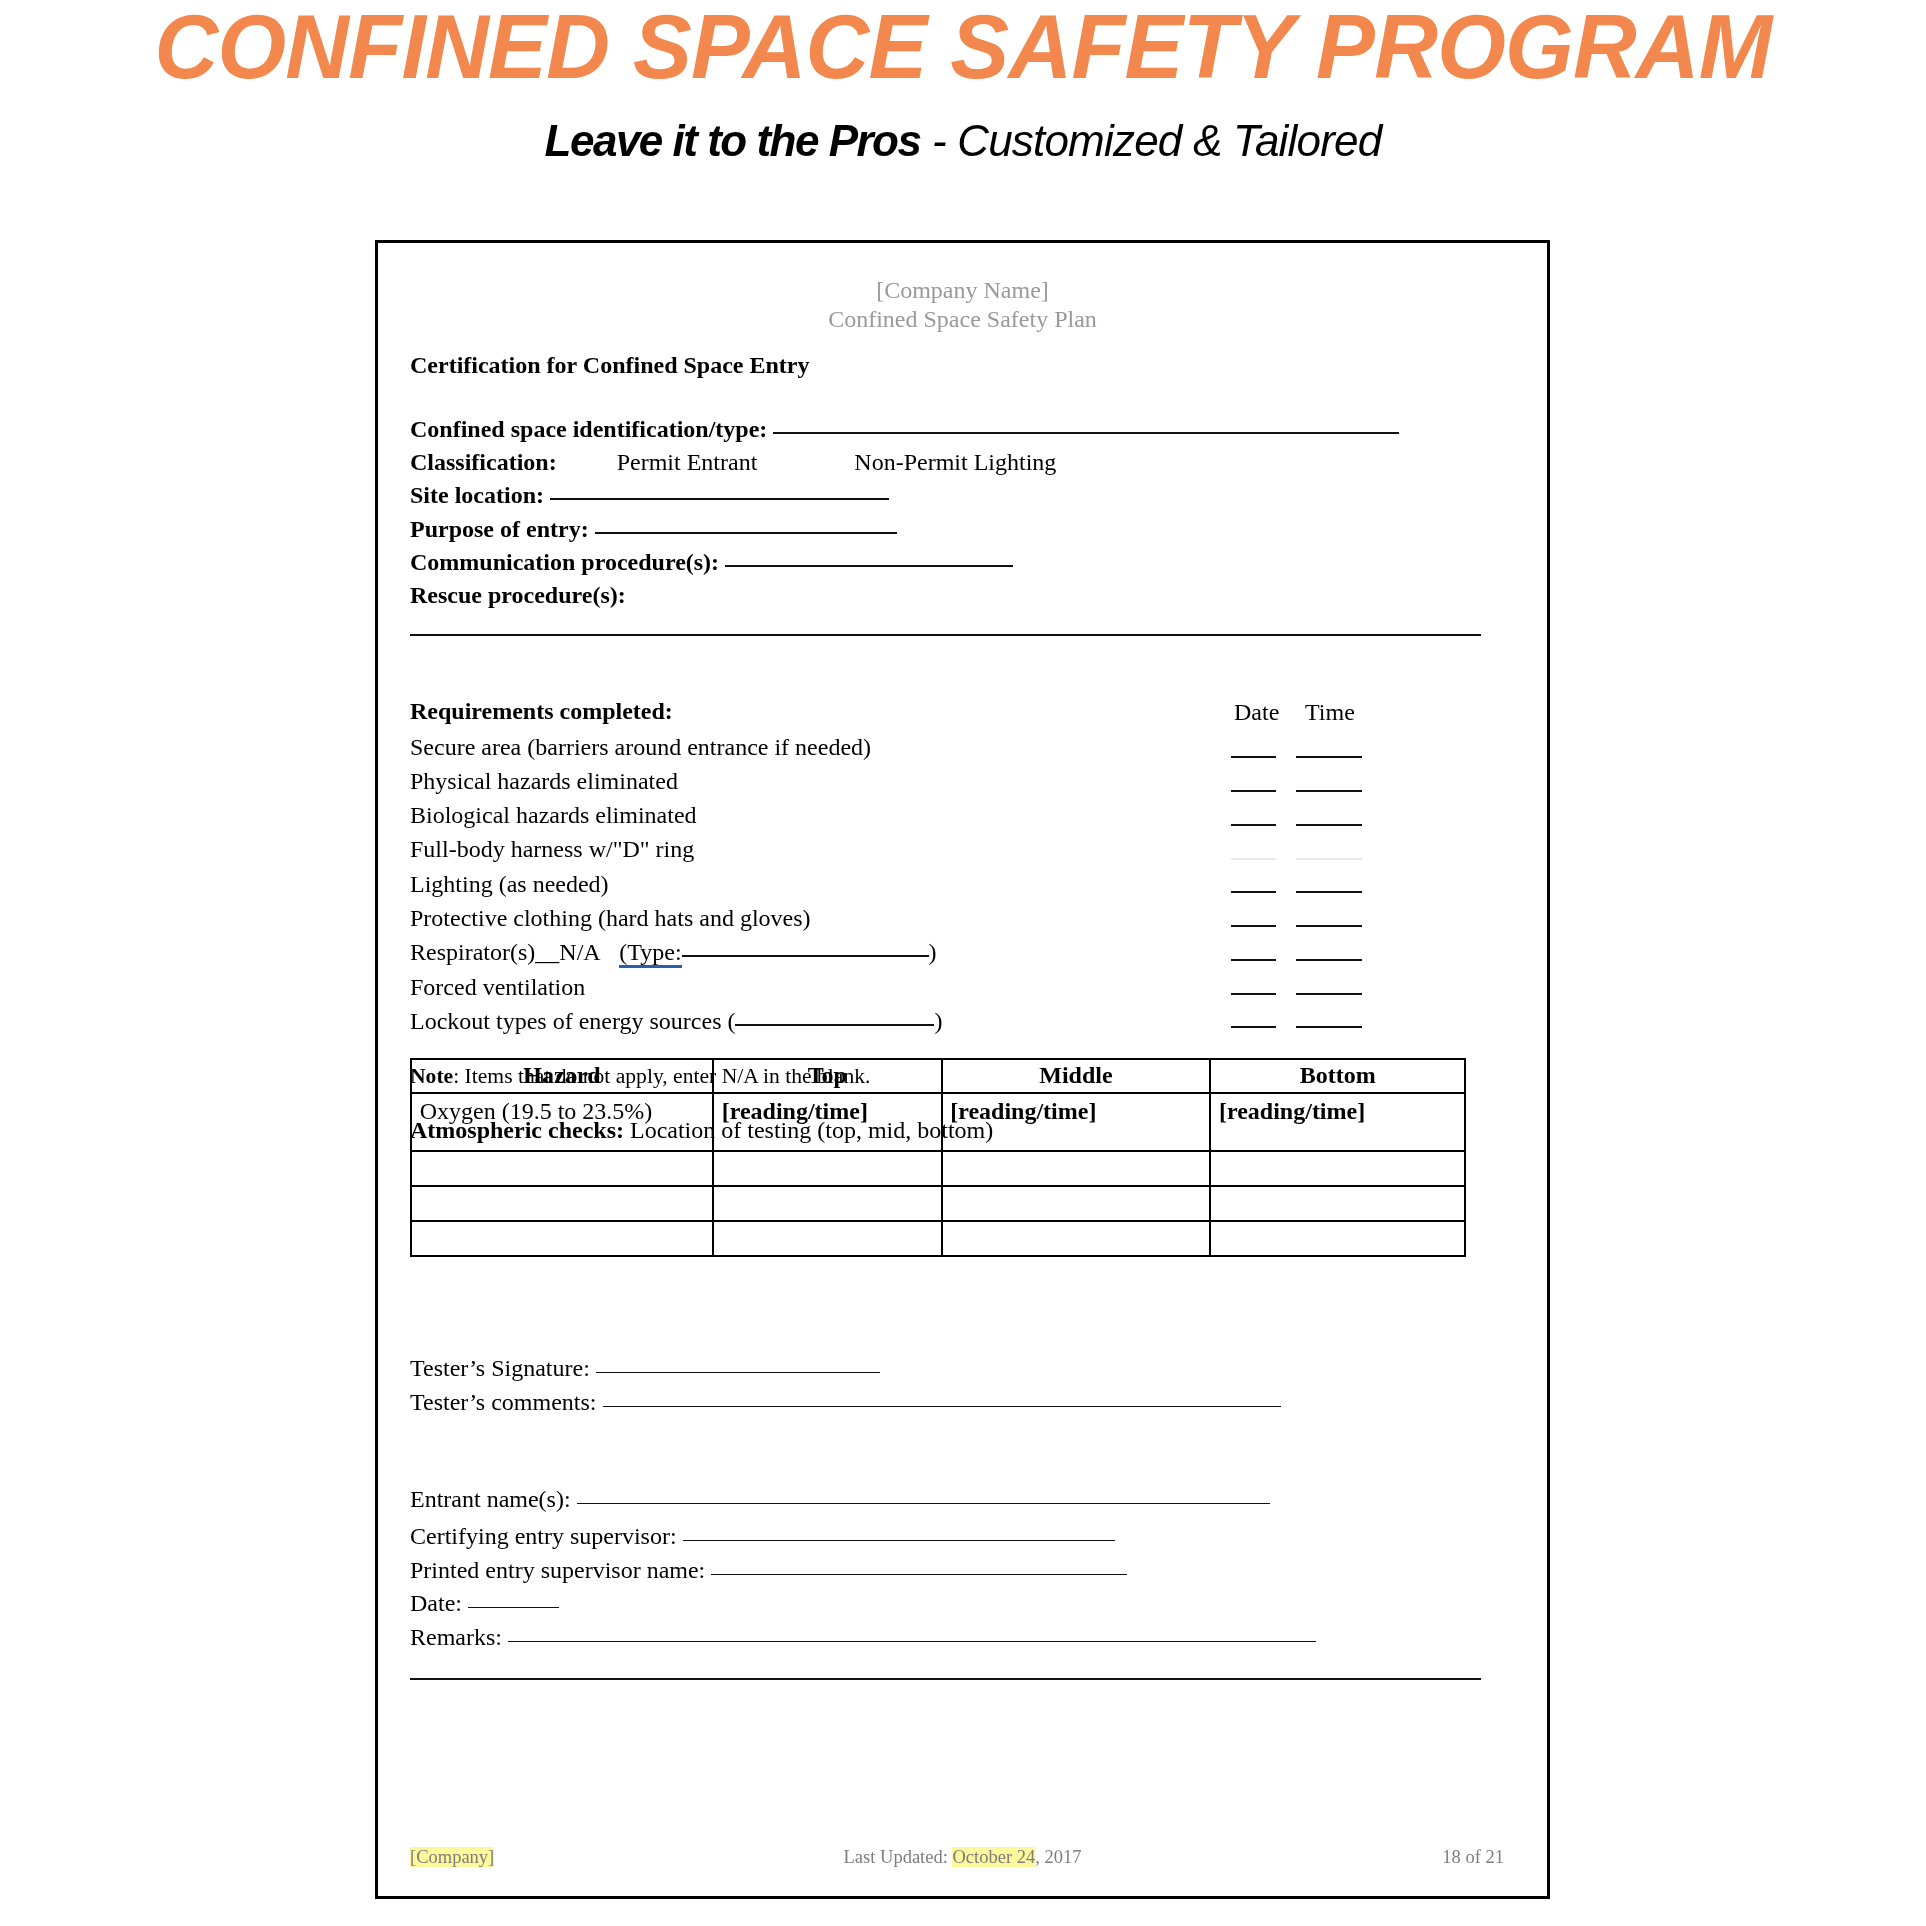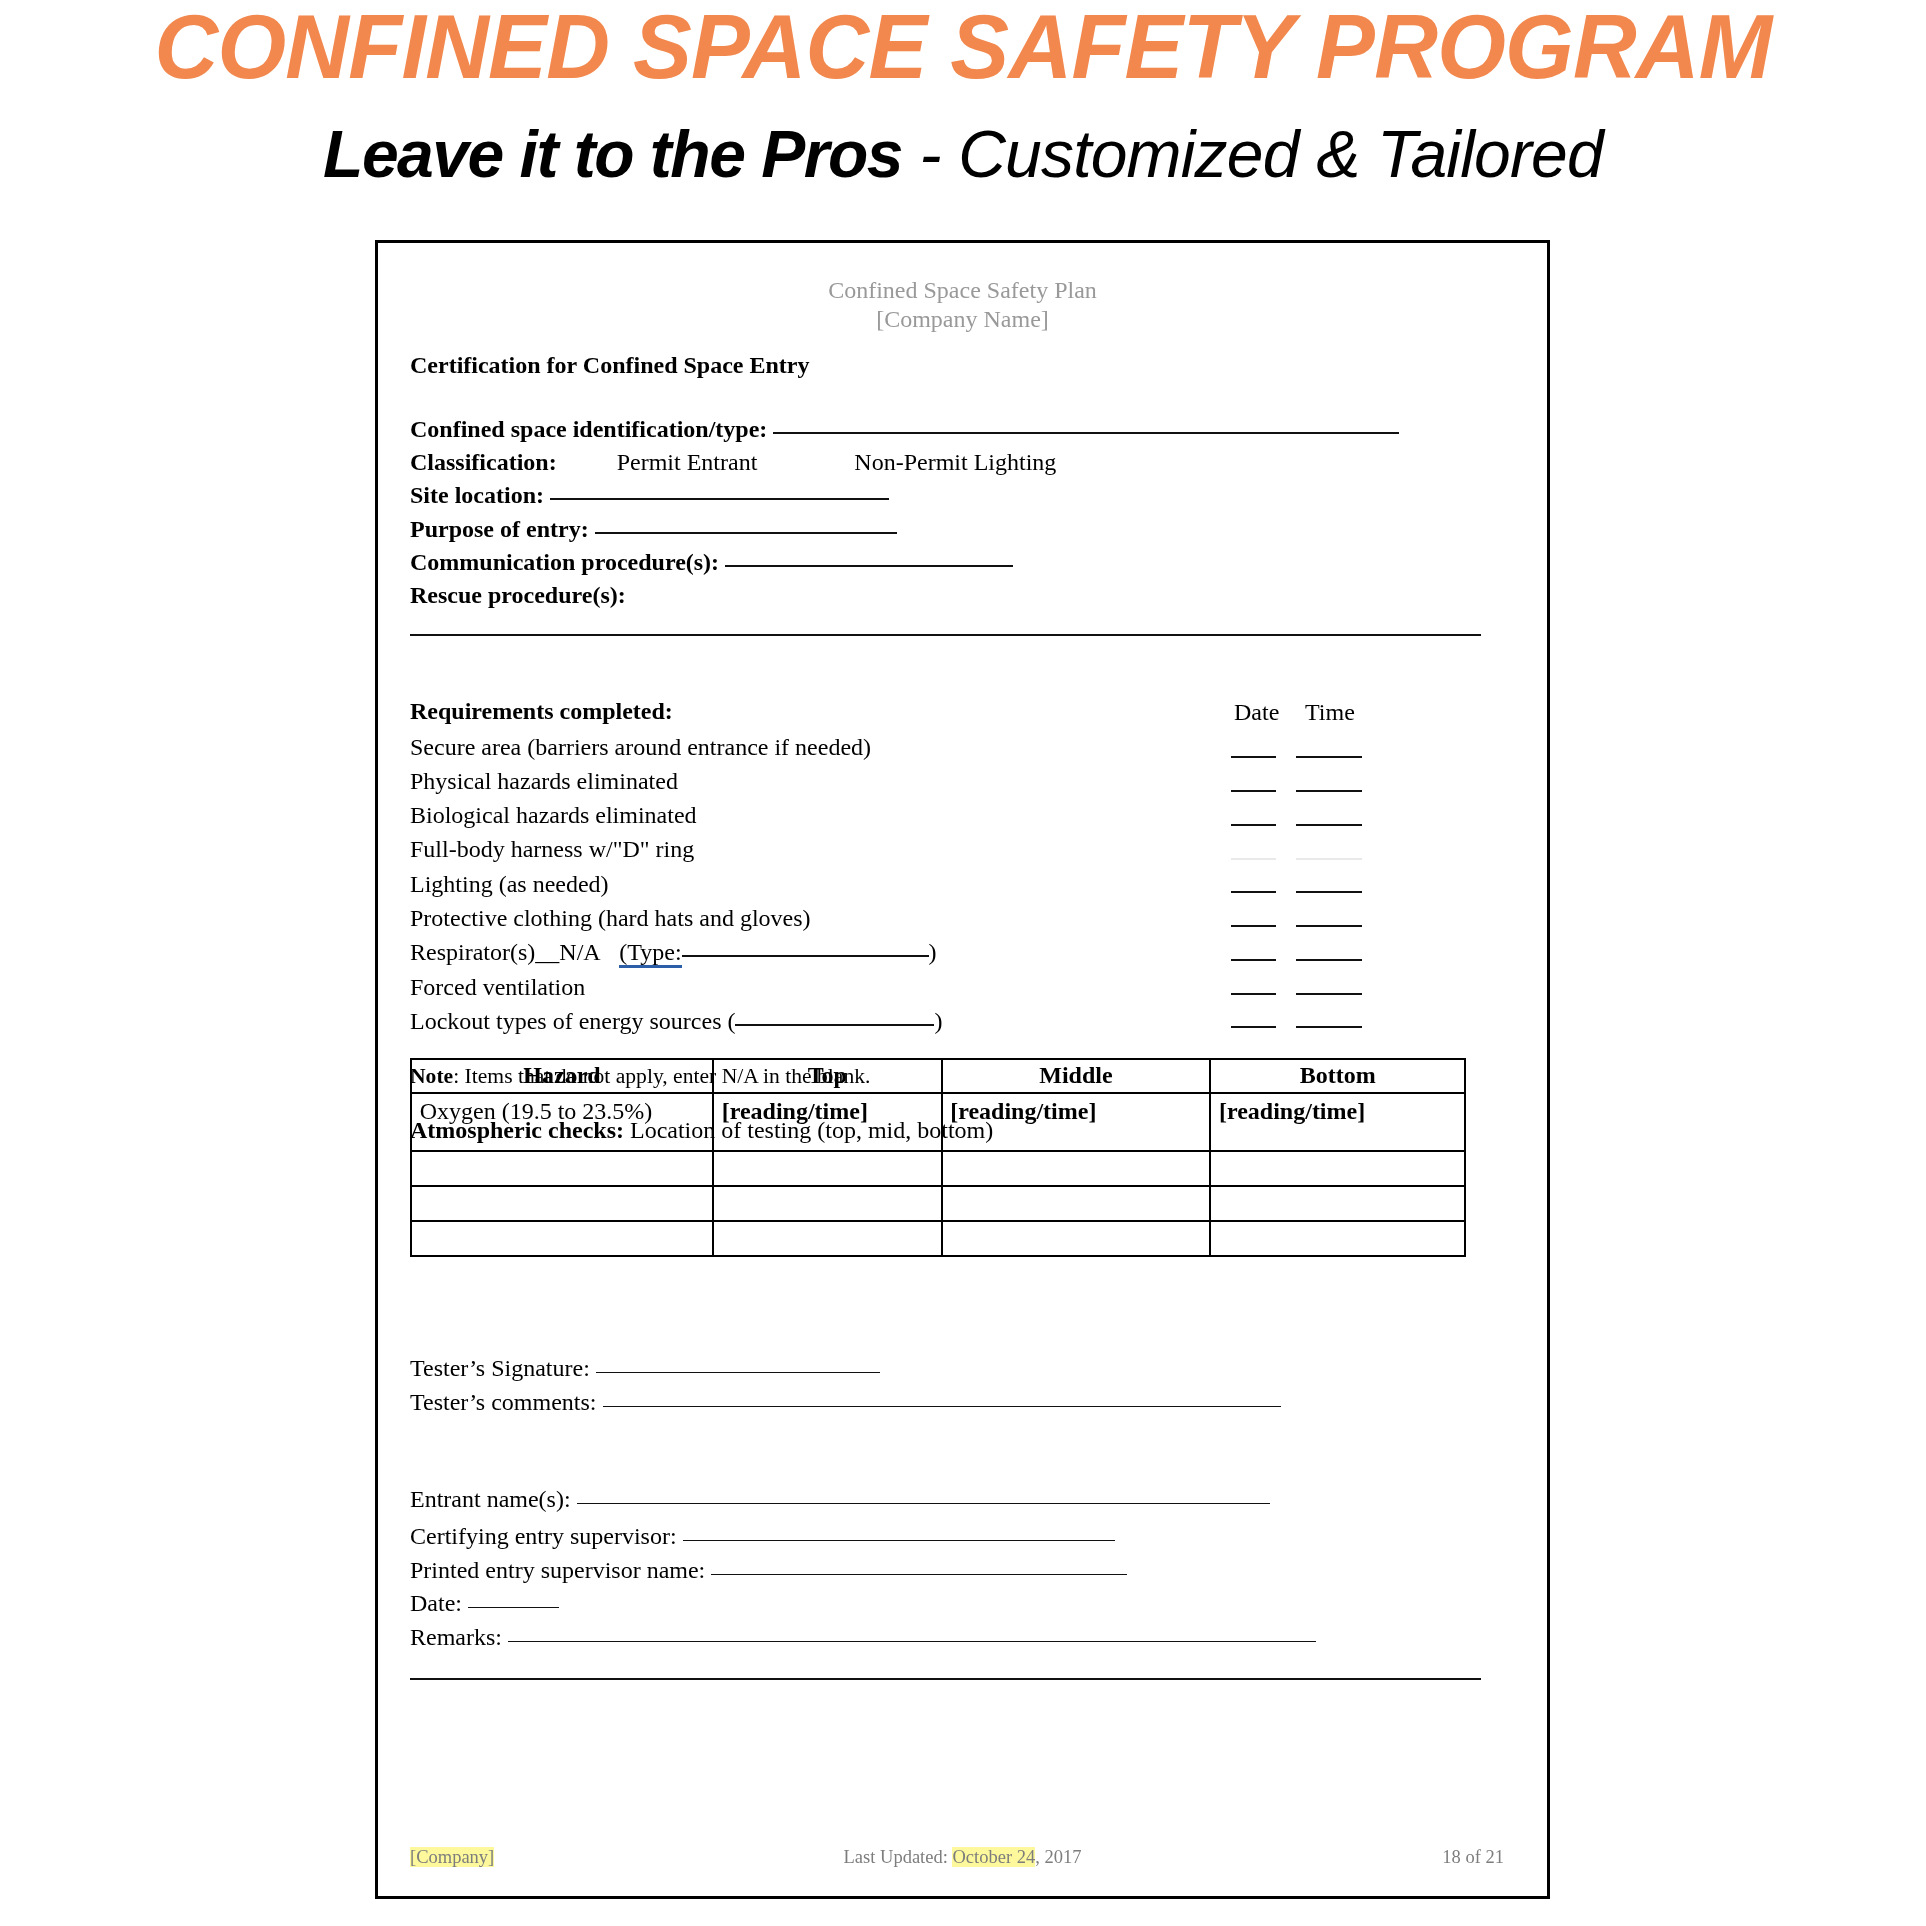--- a/index.html
+++ b/index.html
@@ -20,21 +20,21 @@
     font-size:91px;
     letter-spacing:-0.8px;
     color:#F2884D;
     transform:scaleX(0.97);
     white-space:nowrap;
   }
   .promo-sub{
     position:absolute; left:0; top:116px; width:1926px;
     text-align:center;
     font-family:"Liberation Sans", sans-serif;
-    font-size:66px;
+    font-size:44px;
     white-space:nowrap;
     color:#000;
   }
   .promo-sub .b{ font-weight:bold; font-style:italic; letter-spacing:-1.5px;}
   .promo-sub .n{ font-weight:normal; font-style:italic; letter-spacing:-0.8px;}
 
   
   .page{
     position:absolute;
     left:375px; top:240px;
@@ -126,22 +126,22 @@
 
 <div class="promo-title">CONFINED SPACE SAFETY PROGRAM</div>
 <div class="promo-sub">
   <span class="b">Leave it to the Pros</span><span class="n"> - Customized &amp; Tailored</span>
 </div>
 
 <div class="page">
   <div class="page-inner">
 
     <div class="doc-head">
+      <div>[Company Name]</div>
       <div>Confined Space Safety Plan</div>
-      <div>[Company Name]</div>
     </div>
 
     <div class="body-text">
 
       <div class="ln" style="top:110px;">
         <b class="lbl">Certification for Confined Space Entry</b>
       </div>
 
       <div class="ln" style="top:174px;">
         <b class="lbl">Confined space identification/type:</b>

